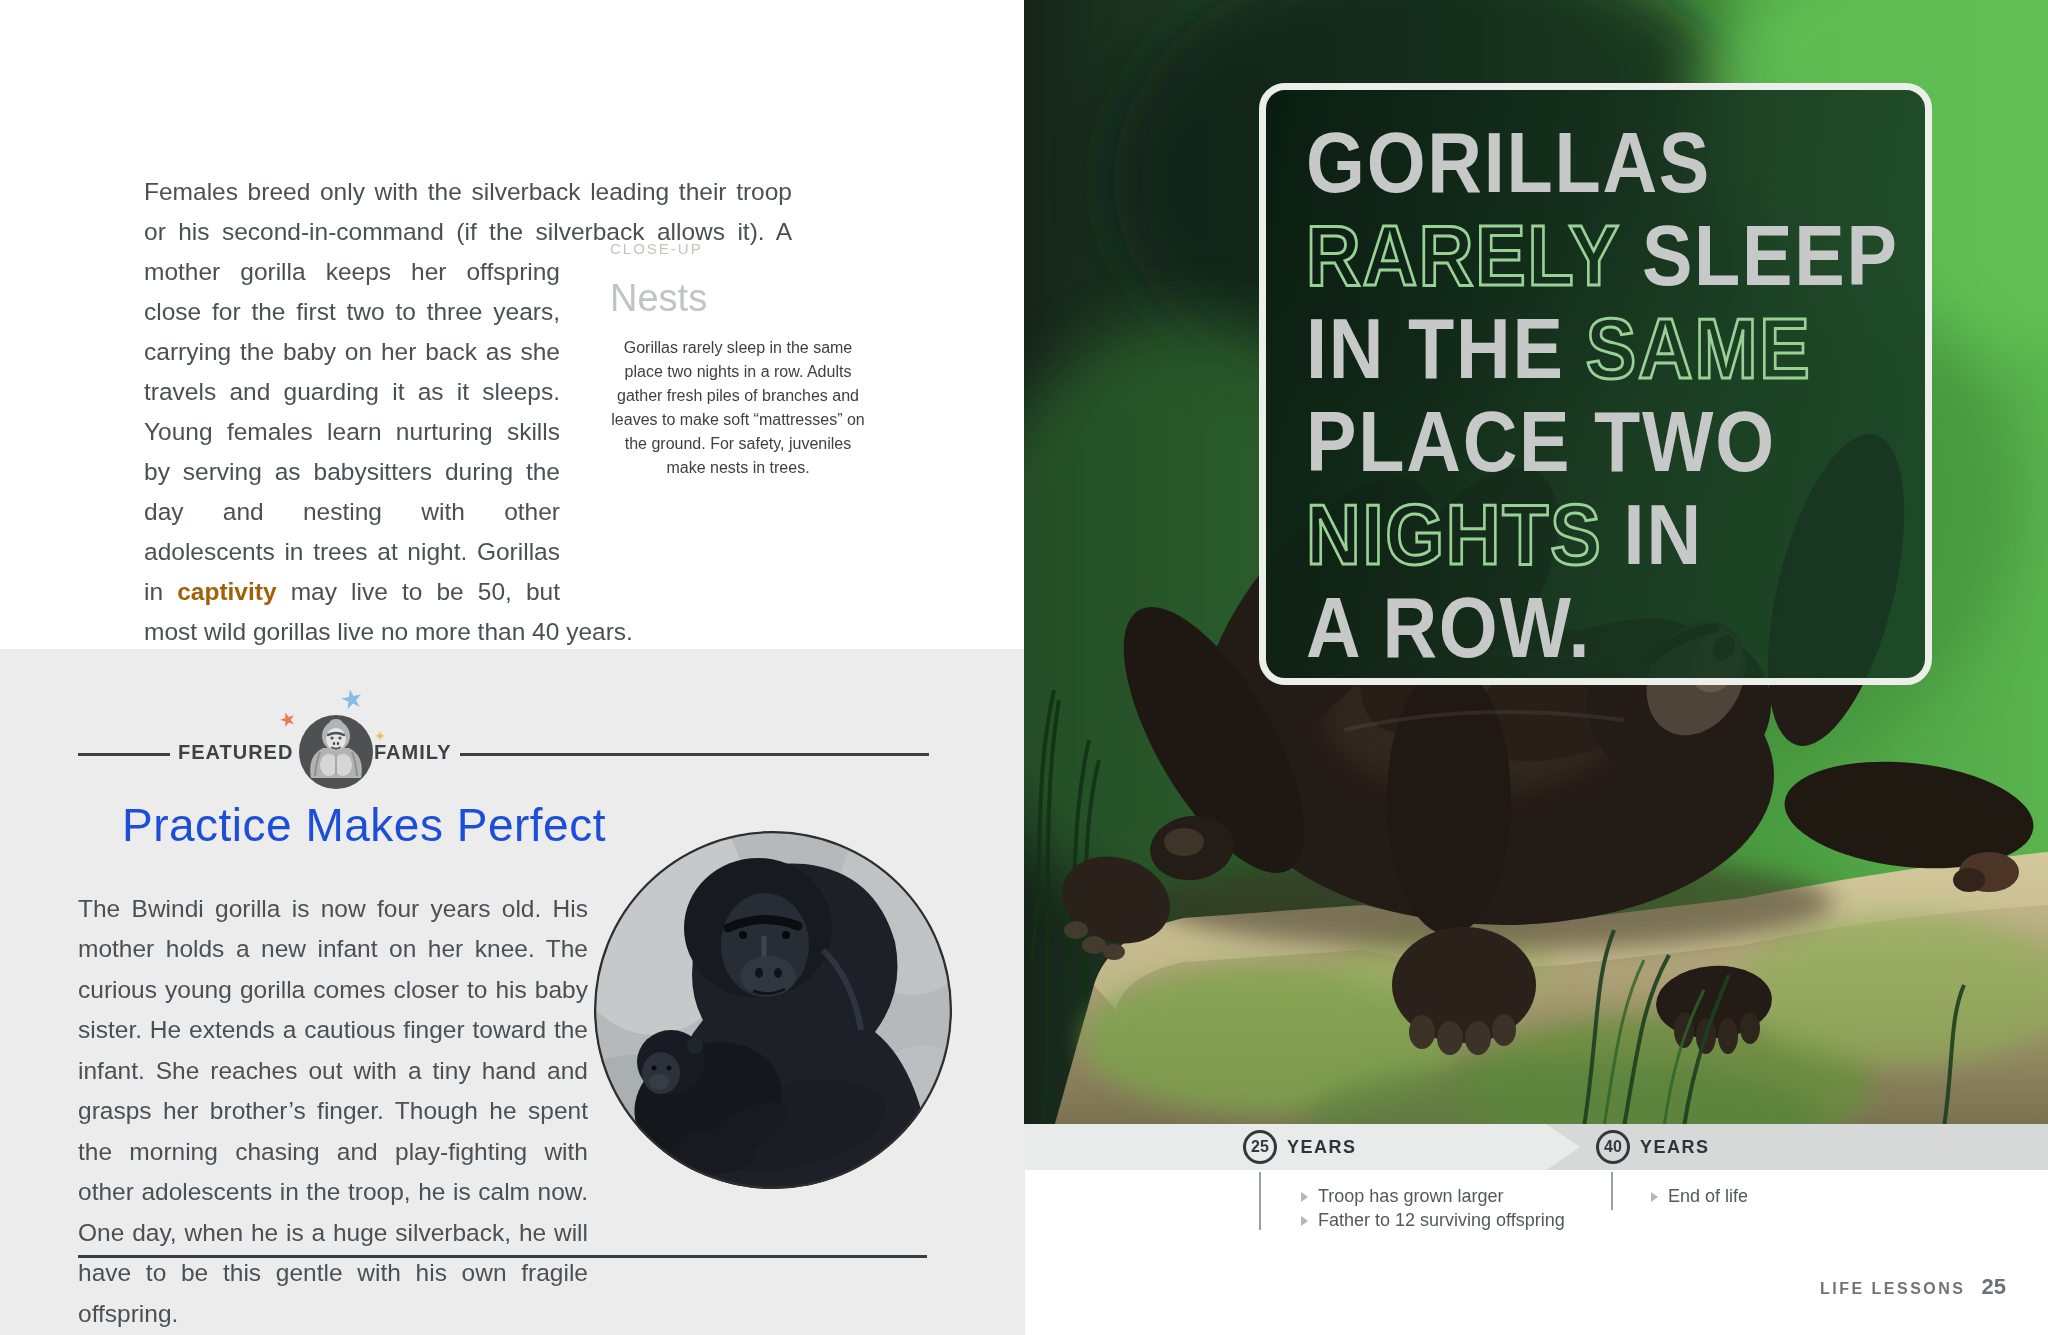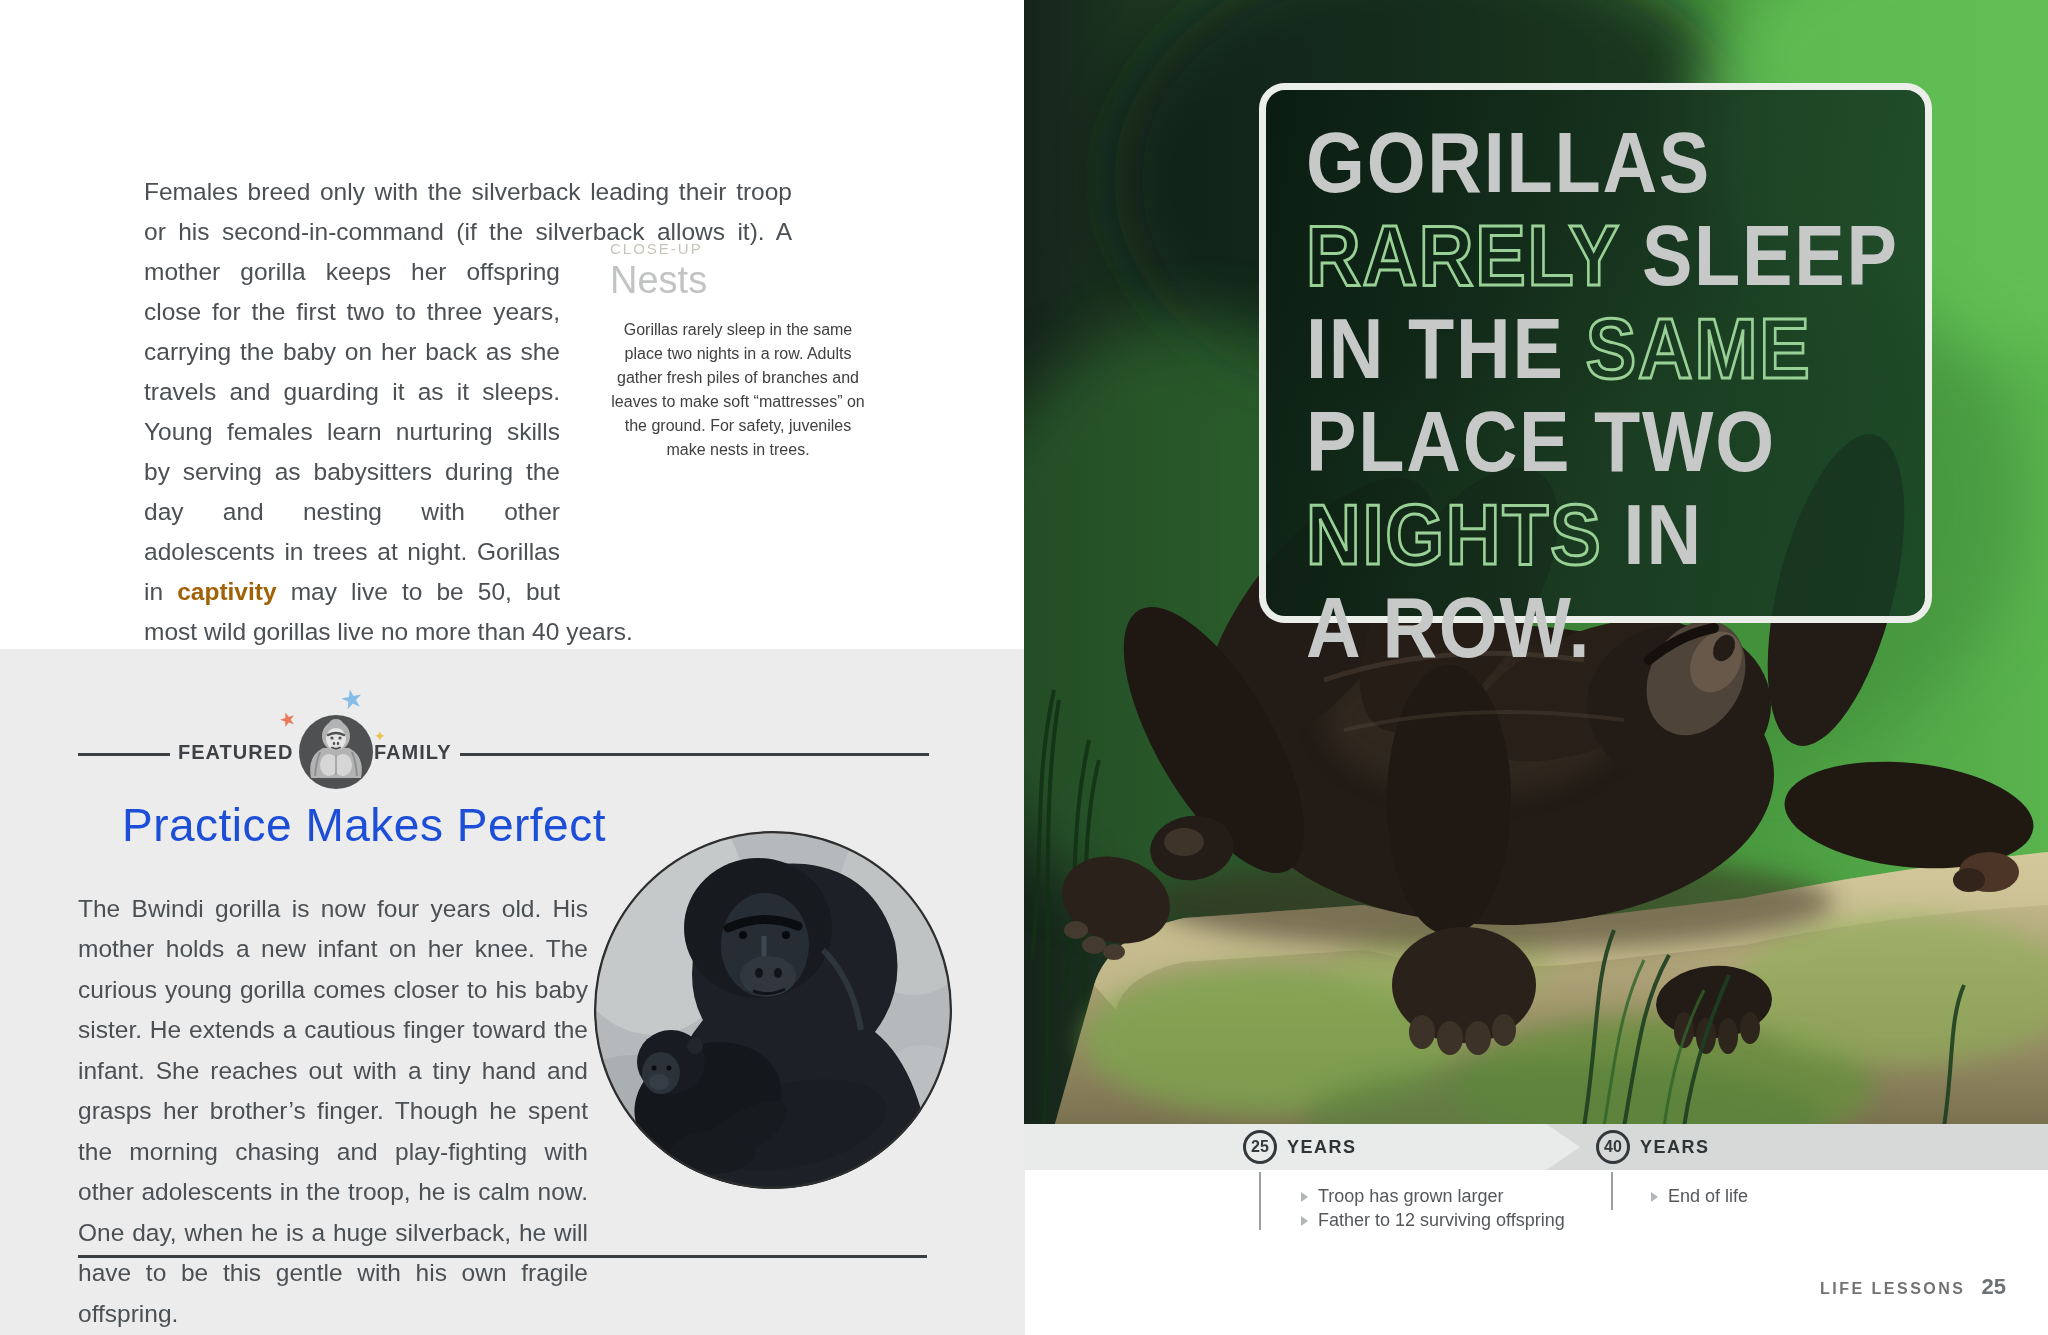--- a/index.html
+++ b/index.html
@@ -9,21 +9,21 @@
   
   .gray-panel{position:absolute;left:0;top:649px;width:1025px;height:686px;background:#ececec;}
 
   .p1{position:absolute;left:144px;top:147px;width:648px;font-size:24.5px;line-height:40px;
       text-align:justify;color:#4b5054;}
   .p1-spacer{float:right;width:232px;height:410px;shape-outside:inset(82px 0 0 0);}
   .term{color:#a16207;font-weight:bold;}
 
   .closeup{position:absolute;left:610px;top:240px;width:256px;}
   .closeup-kicker{font-size:15px;font-weight:normal;letter-spacing:2px;color:#c9c4ba;}
-  .closeup-title{font-size:38px;font-weight:400;color:#c2c3c3;margin-top:2px;}
+  .closeup-title{font-size:38px;font-weight:400;color:#c2c3c3;margin-top:20px;}
   .closeup-body{font-size:16px;line-height:24px;color:#404040;margin-top:16px;text-align:center;}
 
   .ff-rule{position:absolute;left:78px;top:753px;width:851px;height:3px;background:#3d4043;}
   .ff-label{position:absolute;top:741px;background:#ececec;padding:0 8px;font-size:20px;
             font-weight:bold;letter-spacing:1px;color:#3e4246;}
   .ff-left{left:170px;} .ff-right{left:366px;}
   .ff-badge{position:absolute;left:296px;top:712px;width:80px;height:80px;}
   .star{position:absolute;line-height:1;}
   .star-blue{left:340px;top:686px;font-size:26px;color:#85bce8;transform:rotate(-12deg);}
   .star-orange{left:279px;top:710px;font-size:19px;color:#e87a5a;transform:rotate(-18deg);}
@@ -35,21 +35,21 @@
   .p2{position:absolute;left:78px;top:864px;width:510px;font-size:24.5px;line-height:40.5px;
       text-align:justify;color:#4b5054;}
 
   .family-photo{position:absolute;left:593px;top:830px;width:360px;height:360px;border-radius:50%;
                 overflow:hidden;}
   .bottom-rule{position:absolute;left:78px;top:1255px;width:849px;height:3px;background:#3b3e41;}
 
   
   .photo{position:absolute;left:1024px;top:0;width:1024px;height:1127px;overflow:hidden;}
 
-  .quote-card{position:absolute;left:1259px;top:83px;width:673px;height:540px;box-sizing:border-box;
+  .quote-card{position:absolute;left:1259px;top:83px;width:673px;height:602px;box-sizing:border-box;
               border:7px solid #eceee9;border-radius:26px;padding:26px 0 0 40px;
               background:linear-gradient(100deg,rgba(10,28,17,0.95) 0%,rgba(23,52,31,0.90) 55%,rgba(22,62,36,0.86) 100%);}
   .q-line{font-size:86px;font-weight:bold;line-height:93px;letter-spacing:2px;white-space:nowrap;
           transform:scaleX(0.88);transform-origin:0 50%;}
   .q-line span + span{margin-left:24px;}
   .q-solid{color:#c7c9c8;}
   .q-outline{color:transparent;-webkit-text-stroke:3px #98d095;}
 
   .band{position:absolute;left:1024px;top:1124px;width:1024px;height:46px;background:#d7d8d8;}
   .band-light{position:absolute;left:0;top:0;width:100%;height:100%;background:#e9eaea;

